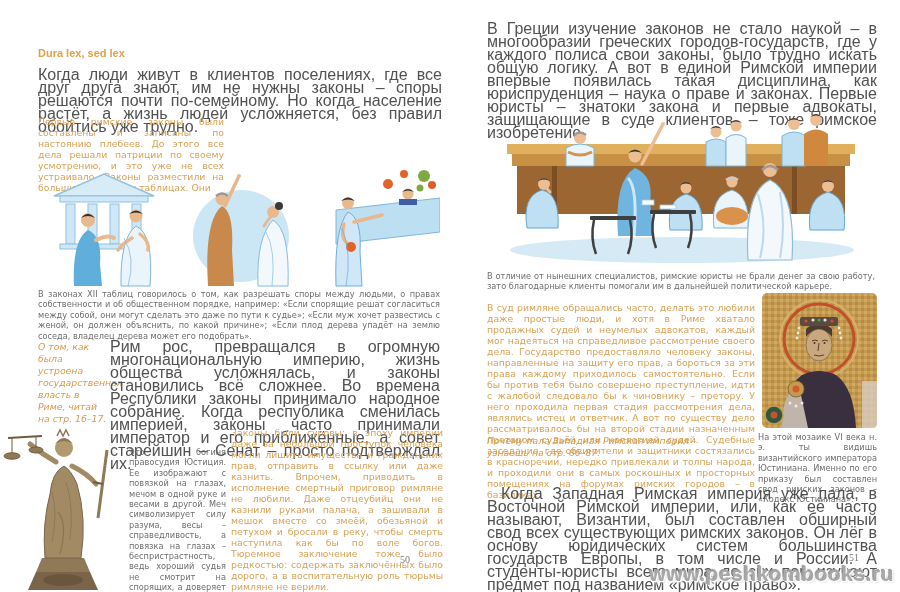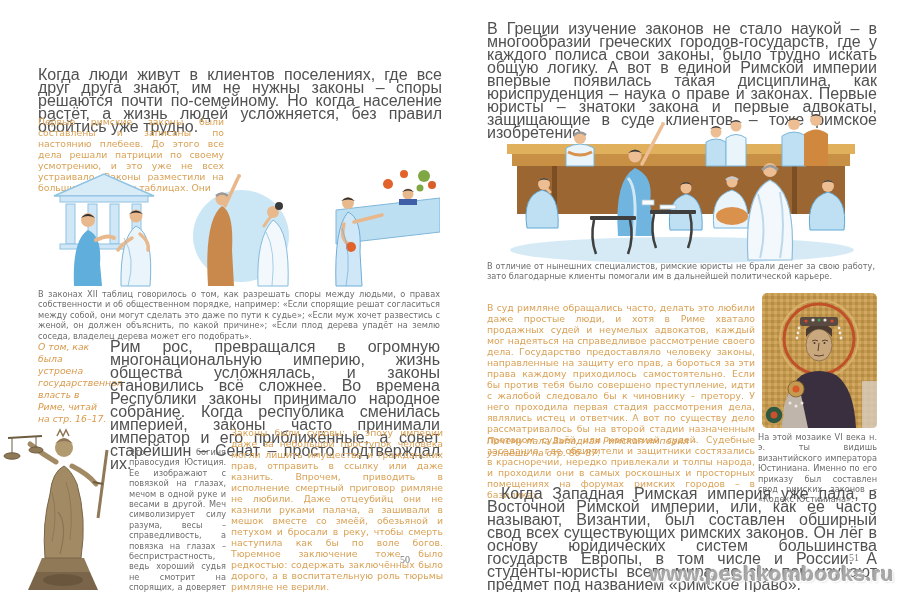--- a/index.html
+++ b/index.html
@@ -20,20 +20,21 @@
   .watermark{font-size:21px;font-weight:bold;color:#a8a8a8;letter-spacing:.5px;
              text-shadow:1px 1px 0 #ffffff,2px 2px 2px #e8e8e8,-1px -1px 1px #8f8f8f;}
   .imgbox{border-radius:4px;overflow:hidden;}
   svg{display:block;}
 </style>
 </head>
 <body>
 
 <div class="spread">
 
+  <div class="abs subtitle" style="left:38px;top:45px;width:404px;">Dura lex, sed lex</div>
 
   <div class="abs body-text" style="left:38px;top:68px;width:404px;">Когда люди живут в клиентов поселениях, где все друг друга знают, им не нужны законы – споры решаются почти по-семейному. Но когда население растёт, а жизнь людей усложняется, без правил обойтись уже трудно.</div>
 
   <div class="abs orange-text" style="left:38px;top:116px;width:186px;">Первые римские законы были составлены и записаны по настоянию плебеев. До этого все дела решали патриции по своему усмотрению, и это уже не всех устраивало. Законы разместили на больших бронзовых таблицах. Они</div>
 
   <div class="abs" style="left:36px;top:168px;width:404px;height:120px;">
     <svg width="404" height="120" viewBox="0 0 404 120">
 
       <polygon points="18,28 118,28 68,6" fill="#d8ecf8" stroke="#90c2e2" stroke-width="1.5"></polygon>
       <rect x="24" y="28" width="88" height="6" fill="#cfe7f6" stroke="#90c2e2" stroke-width="1"></rect>
@@ -185,21 +186,21 @@
       <rect x="98" y="108" width="46" height="4" rx="1" fill="#3f3f3f"></rect>
       <path d="M102,112 Q98,130 104,146" stroke="#3f3f3f" stroke-width="2.5" fill="none"></path>
       <path d="M138,112 Q142,130 136,146" stroke="#3f3f3f" stroke-width="2.5" fill="none"></path>
       <rect x="158" y="102" width="46" height="4" rx="1" fill="#3f3f3f"></rect>
       <path d="M162,106 Q158,124 164,140" stroke="#3f3f3f" stroke-width="2.5" fill="none"></path>
       <path d="M198,106 Q202,124 196,140" stroke="#3f3f3f" stroke-width="2.5" fill="none"></path>
       <rect x="168" y="97" width="16" height="4" fill="#fdfdfd" stroke="#9fc6de" stroke-width=".8"></rect>
     </svg>
   </div>
 
-  <div class="abs caption" style="left:487px;top:261px;width:388px;">В отличие от нынешних специалистов, римские юристы не брали денег за свою работу, зато благодарные клиенты помогали им в дальнейшей политической карьере.</div>
+  <div class="abs caption" style="left:487px;top:271px;width:388px;">В отличие от нынешних специалистов, римские юристы не брали денег за свою работу, зато благодарные клиенты помогали им в дальнейшей политической карьере.</div>
 
   <div class="abs orange-text" style="left:487px;top:302px;width:268px;">В суд римляне обращались часто, делать это любили даже простые люди, и хотя в Риме хватало продажных судей и неумелых адвокатов, каждый мог надеяться на справедливое рассмотрение своего дела. Государство предоставляло человеку законы, направленные на защиту его прав, а бороться за эти права каждому приходилось самостоятельно. Если бы против тебя было совершено преступление, идти с жалобой следовало бы к чиновнику – претору. У него проходила первая стадия рассмотрения дела, являлись истец и ответчик. А вот по существу дело рассматривалось бы на второй стадии назначенным претором судьёй или коллегией судей. Судебные заседания, где обвинители и защитники состязались в красноречии, нередко привлекали и толпы народа, и проходили они в самых роскошных и просторных помещениях на форумах римских городов – в базиликах.</div>
 
   <div class="abs imgbox" style="left:762px;top:293px;width:115px;height:135px;">
     <svg width="115" height="135" viewBox="0 0 115 135">
       <defs>
         <pattern id="tiles" width="6" height="6" patternUnits="userSpaceOnUse">
           <rect width="6" height="6" fill="#c49a52"></rect>
           <rect width="3" height="3" fill="#d2a95e"></rect>
           <rect x="3" y="3" width="3" height="3" fill="#b68c45"></rect>

